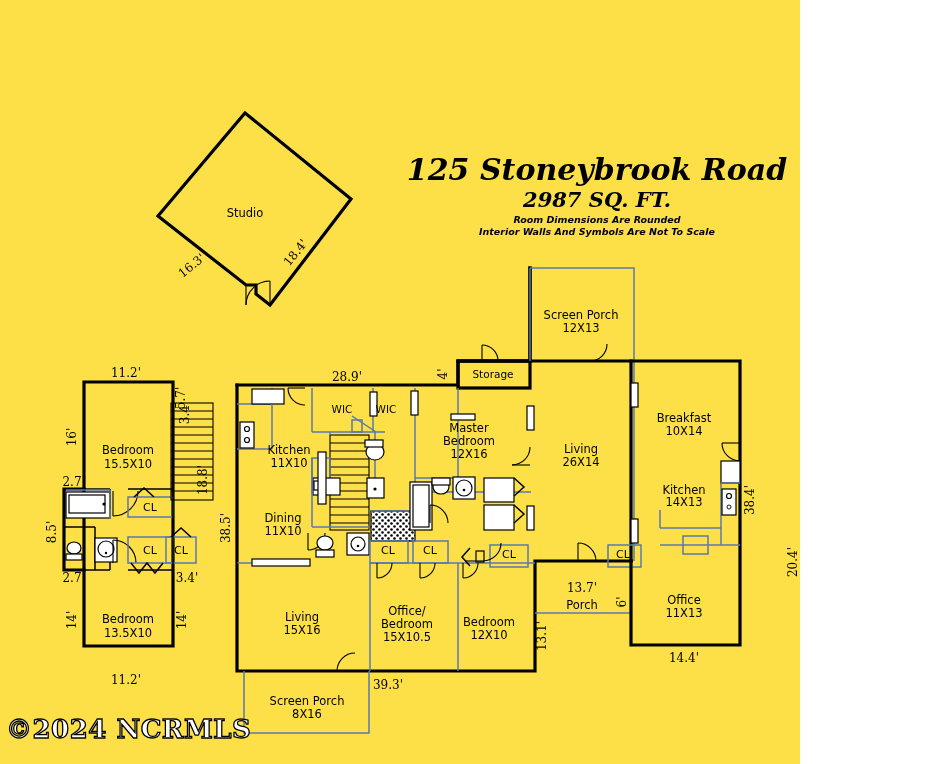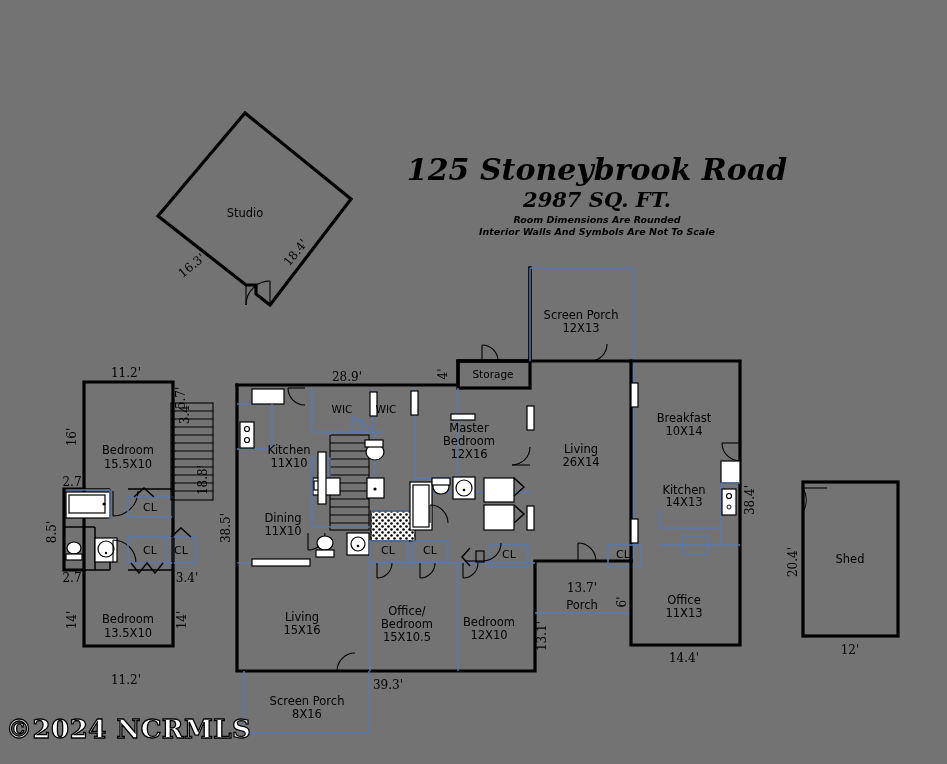--- a/index.html
+++ b/index.html
@@ -3,23 +3,23 @@
 <meta charset="utf-8">
 <style>
   * { box-sizing: border-box; }
   html, body {
     margin: 0; padding: 0;
     background: #ffffff;
     font-family: "DejaVu Sans", sans-serif;
   }
   #plan-root {
     position: relative;
-    width: 947px;
+    width: 800px;
     height: 764px;
-    background: #737373;
+    background: #fde047;
     overflow: hidden;
   }
   svg#floorplan-svg {
     position: absolute;
     left: 0; top: 0;
     width: 947px;
     height: 764px;
     display: block;
   }
   .room-label {

